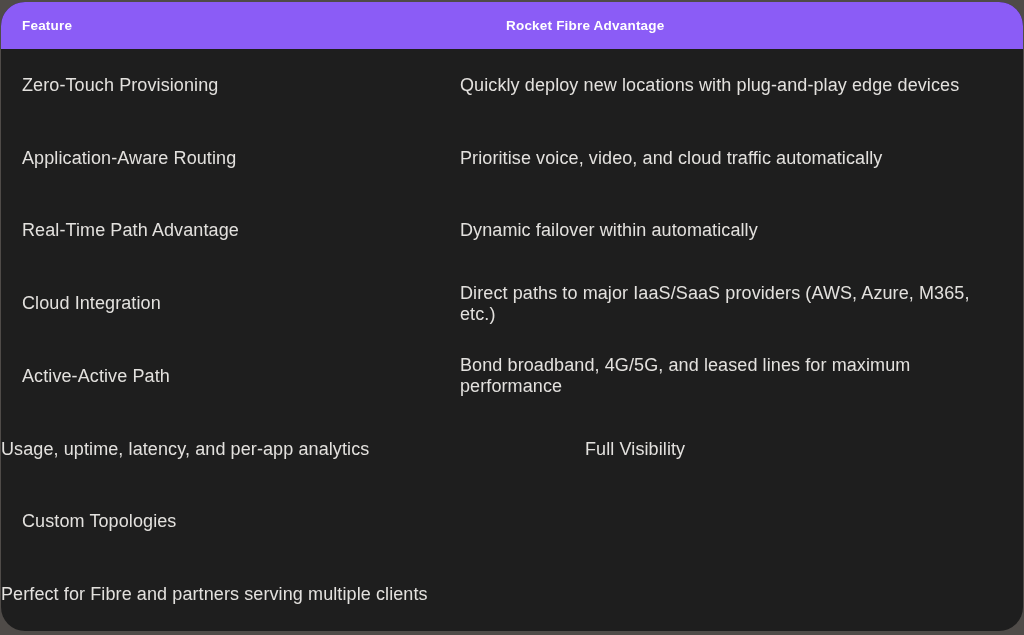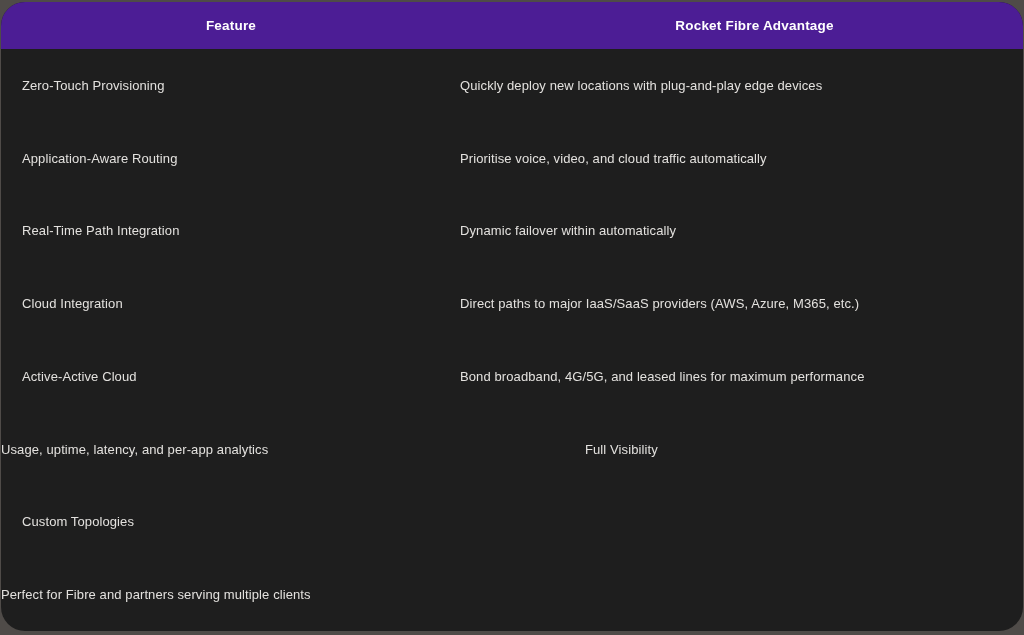--- a/index.html
+++ b/index.html
@@ -23,24 +23,23 @@
     right: 1px;
     bottom: 4px;
     background: #1e1e1e;
     border-radius: 24px;
     overflow: hidden;
     display: flex;
     flex-direction: column;
   }
   .header-row {
     flex: 0 0 47px;
-    background: #4c1d95;
+    background: #8b5cf6;
     display: flex;
     align-items: center;
-    text-align: center;
   }
   .header-row .cell {
     color: #ffffff;
     font-weight: 700;
     font-size: 13.5px;
     letter-spacing: 0.2px;
     padding-left: 46px;
   }
   .body-rows {
     flex: 1 1 auto;
@@ -59,21 +58,21 @@
     flex: 0 0 459px;
     padding-left: 21px;
     padding-right: 20px;
   }
   .cell.advantage {
     flex: 1 1 auto;
     padding-right: 20px;
   }
   .row .cell {
     color: #e3e1de;
-    font-size: 13px;
+    font-size: 18px;
     font-weight: 400;
     letter-spacing: 0.1px;
   }
 </style>
 </head>
 <body>
 
 <div class="stage">
   <div class="card">
 
@@ -88,31 +87,31 @@
         <div class="cell feature">Zero-Touch Provisioning</div>
         <div class="cell advantage">Quickly deploy new locations with plug-and-play edge devices</div>
       </div>
 
       <div class="row">
         <div class="cell feature">Application-Aware Routing</div>
         <div class="cell advantage">Prioritise voice, video, and cloud traffic automatically</div>
       </div>
 
       <div class="row">
-        <div class="cell feature">Real-Time Path Integration</div>
+        <div class="cell feature">Real-Time Path Advantage</div>
         <div class="cell advantage">Dynamic failover within automatically</div>
       </div>
 
       <div class="row">
         <div class="cell feature">Cloud Integration</div>
         <div class="cell advantage">Direct paths to major IaaS/SaaS providers (AWS, Azure, M365, etc.)</div>
       </div>
 
       <div class="row">
-        <div class="cell feature">Active-Active Cloud</div>
+        <div class="cell feature">Active-Active Path</div>
         <div class="cell advantage">Bond broadband, 4G/5G, and leased lines for maximum performance</div>
       </div>
 
       <div class="row">
         <div class="cell advantage">Usage, uptime, latency, and per-app analytics</div>
         <div class="cell feature">Full Visibility</div>
       </div>
 
       <div class="row">
         <div class="cell feature">Custom Topologies</div>

